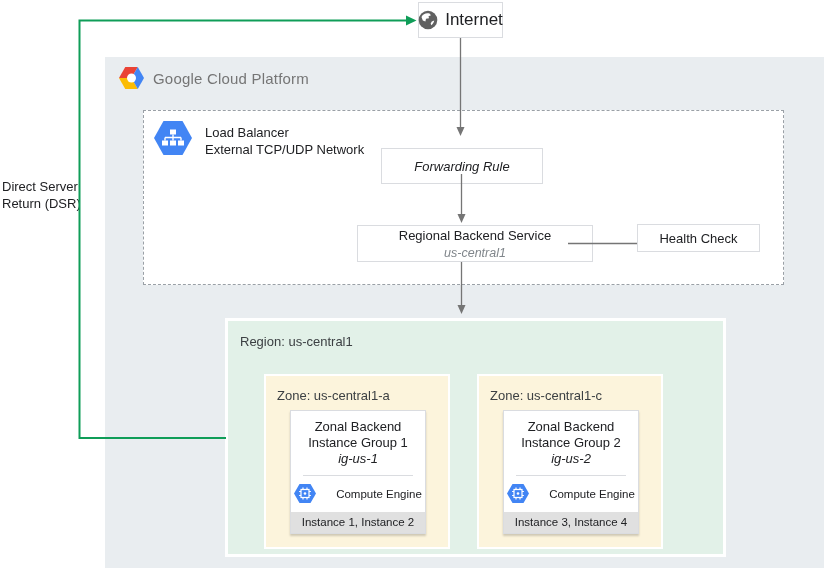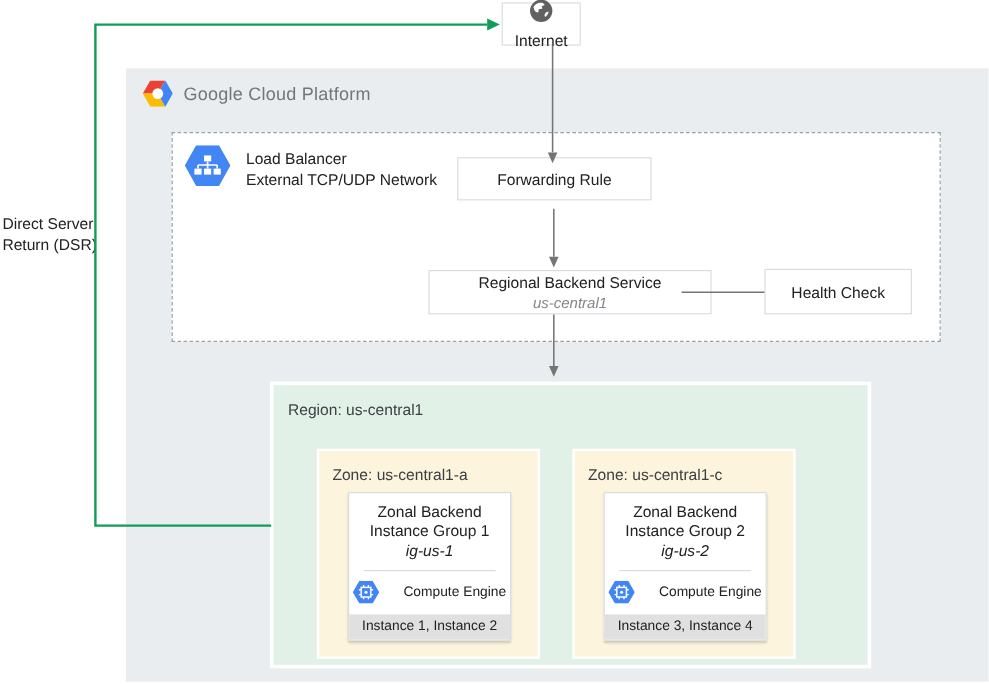--- a/index.html
+++ b/index.html
@@ -7,26 +7,26 @@
 
   .gcp-container{position:absolute;left:105px;top:57px;width:719px;height:511px;background:var(--gcp-bg);}
   .gcp-logo{position:absolute;left:119px;top:67px;display:flex;align-items:center;gap:9px;}
   .gcp-logo-text{font-size:15px;color:var(--text-gray);letter-spacing:.2px;}
 
   .lb-box{position:absolute;left:143px;top:110px;width:641px;height:175px;background:#fff;border:1px dashed var(--dash-gray);box-sizing:border-box;}
   .lb-header{position:absolute;left:154px;top:121px;display:flex;gap:13px;align-items:flex-start;}
   .lb-title{font-size:13px;line-height:17px;color:var(--text-dark);padding-top:3px;}
 
   .node{position:absolute;background:#fff;border:1px solid var(--border-gray);box-sizing:border-box;display:flex;flex-direction:column;align-items:center;justify-content:center;font-size:13px;color:var(--text-dark);}
-  .node-forwarding{left:381px;top:131px;width:162px;height:36px;}
+  .node-forwarding{left:381px;top:148px;width:162px;height:36px;font-style:italic;}
   .node-backend{left:357px;top:225px;width:236px;height:37px;}
-  .node-health{left:637px;top:224px;width:123px;height:38px;}
+  .node-health{left:637px;top:224px;width:123px;height:28px;}
   .node-sub{font-style:italic;color:#80868B;font-size:12.5px;margin-top:3px;}
 
-  .internet-box{position:absolute;left:418px;top:2px;width:66px;height:36px;background:#fff;border:1px solid var(--border-gray);box-sizing:border-box;display:flex;align-items:center;justify-content:center;gap:7px;font-size:13px;color:var(--text-dark);flex-direction:column;}
+  .internet-box{position:absolute;left:418px;top:2px;width:85px;height:36px;background:#fff;border:1px solid var(--border-gray);box-sizing:border-box;display:flex;align-items:center;justify-content:center;gap:7px;font-size:17px;color:var(--text-dark);}
 
   .region-box{position:absolute;left:225px;top:318px;width:501px;height:239px;background:var(--region-bg);border:3px solid #fff;box-sizing:border-box;}
   .region-label{position:absolute;left:12px;top:13px;font-size:13px;color:#3C4043;}
 
   .zone-box{position:absolute;top:41px;width:186px;height:175px;background:var(--zone-bg);border:2px solid #fff;box-sizing:border-box;margin-top:12px;}
   .zone-a{left:36px;} .zone-c{left:249px;}
   .zone-label{position:absolute;left:11px;top:12px;font-size:13px;color:#3C4043;}
 
   .ig-card{position:absolute;left:24px;top:34px;width:134px;background:#fff;border:1px solid var(--border-gray);box-shadow:0 2px 2px rgba(0,0,0,.18);}
   .ig-title{padding:8px 4px 4px;text-align:center;font-size:13px;line-height:16px;color:var(--text-dark);}

